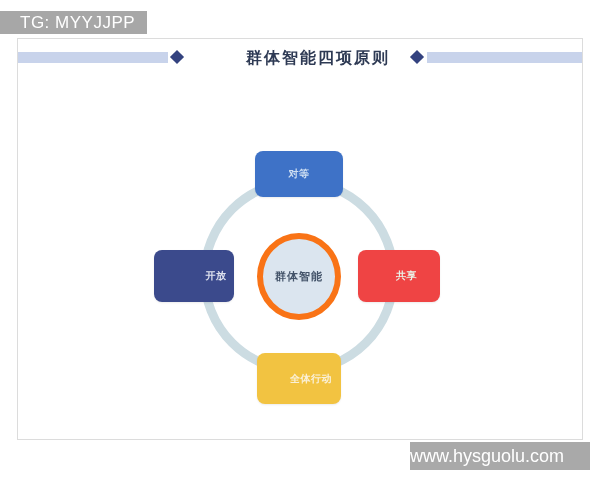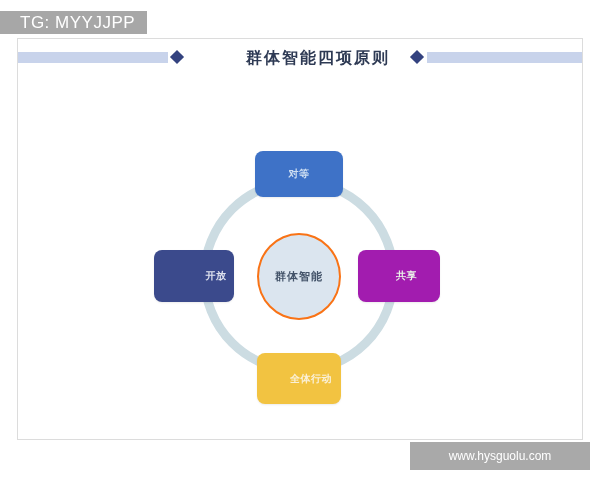--- a/index.html
+++ b/index.html
@@ -82,21 +82,21 @@
     border: 9px solid #ccdce2;
     border-radius: 50%;
     background: transparent;
   }
 
   .center-circle {
     position: absolute;
     left: 257px; top: 217px;
     width: 84px; height: 87px;
     background: #dbe5ef;
-    border: 2px solid #f97316;
+    border: 6px solid #f97316;
     border-radius: 50%;
     display: flex;
     align-items: center;
     justify-content: center;
     font-size: 11px;
     color: #44546a;
     letter-spacing: 1px;
     font-family: "Liberation Serif", "DejaVu Serif", serif;
   }
 
@@ -115,23 +115,23 @@
   .node-right  { left: 358px; top: 234px; width: 82px; height: 52px; color: #eaf2e8; }
   .node-bottom { left: 257px; top: 337px; width: 84px; height: 51px; color: #faf0d8; padding-left: 24px; }
 
   
   .site-banner {
     position: absolute;
     left: 410px; top: 442px;
     width: 180px; height: 28px;
     background: #a9a9a9;
     color: #ffffff;
-    font-size: 12px;
+    font-size: 18px;
     line-height: 28px;
-    text-align: center;
+    text-align: left;
     z-index: 5;
   }
 </style>
 </head>
 <body>
 
 <div class="canvas">
 
   <div class="page-frame"></div>
 
@@ -144,21 +144,21 @@
   <div class="title-bar right"></div>
 
   <div class="diagram">
 
     <div class="ring"></div>
 
     <div class="node node-top" style="background-color: rgb(62, 114, 199);">对等</div>
 
     <div class="node node-left" style="background-color: rgb(59, 74, 140);">开放</div>
 
-    <div class="node node-right" style="background-color: #a21caf; padding-left: 15px;">共享</div>
+    <div class="node node-right" style="background-color: #ef4444; padding-left: 15px;">共享</div>
 
     <div class="node node-bottom" style="background-color: rgb(242, 195, 65);">全体行动</div>
 
     <div class="center-circle">群体智能</div>
 
   </div>
 
   <div class="site-banner">www.hysguolu.com</div>
 
 </div>

